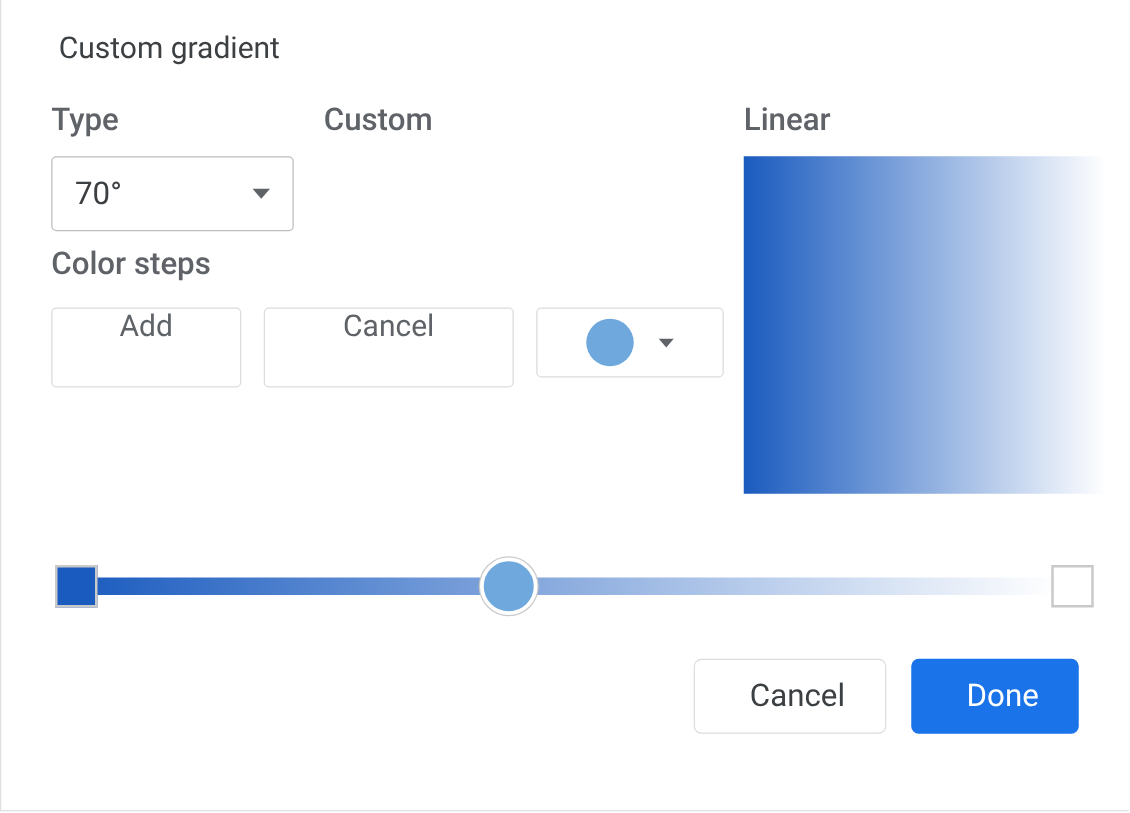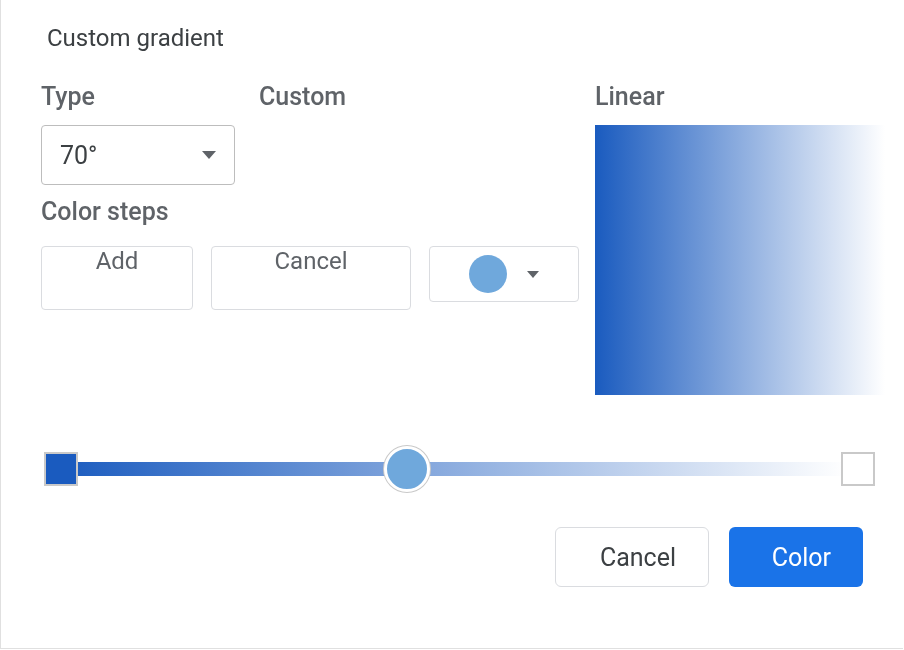--- a/index.html
+++ b/index.html
@@ -230,17 +230,17 @@
     <div class="stop left"></div>
     <div class="thumb"></div>
     <div class="stop right"></div>
   </div>
 
   <div class="footer">
     <div class="fbtn cancel">
         <span>Cancel</span>
       </div>
     <div class="fbtn done">
-        <span>Color</span>
+        <span>Done</span>
       </div>
   </div>
 
 </div>
 
 </body></html>

